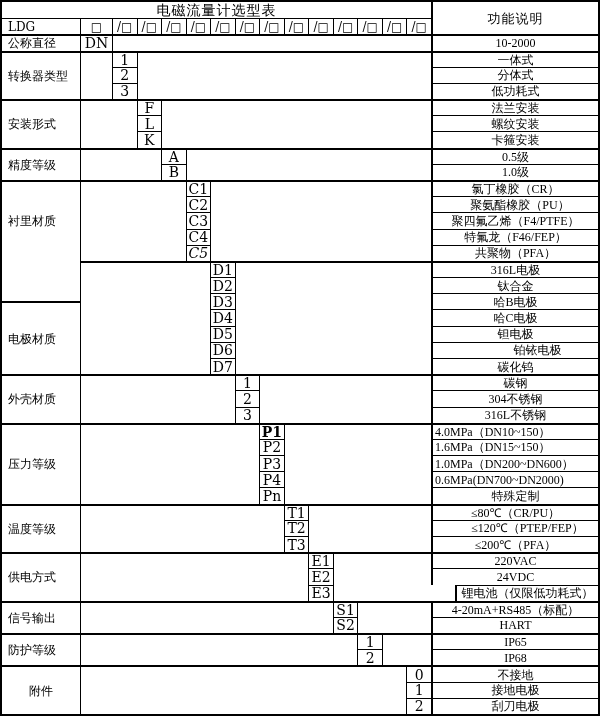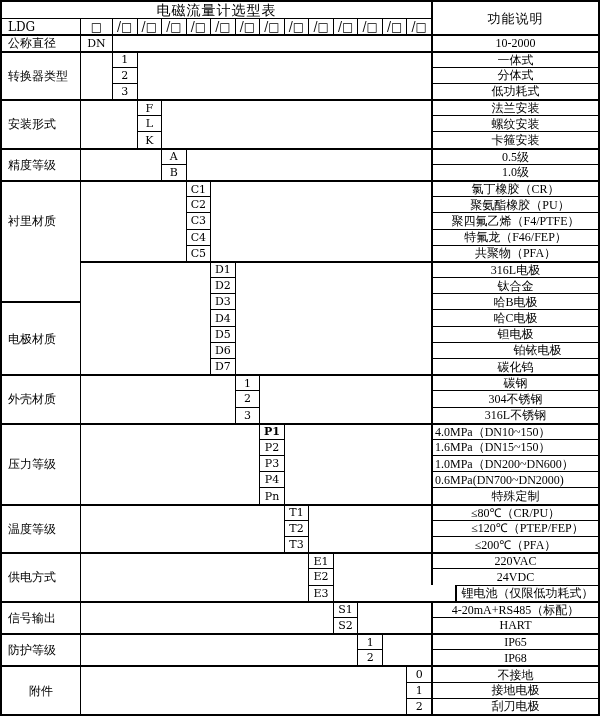--- a/index.html
+++ b/index.html
@@ -28,21 +28,21 @@
   }
   .noL { border-left: 0; }
   .noT { border-top: 0; }
   .gt  { border-top-width: 2px; }
   .fl  { border-left-width: 2px; }
   .title    { font-size: 14px; letter-spacing: 1px; }
   .funchead { font-size: 13px; letter-spacing: 1px; }
   .label    { justify-content: flex-start; padding-left: 6px; }
   .label.center { justify-content: center; padding-left: 0; }
   .box  { font-size: 12px; }
-  .code { font-size: 11px; }
+  .code { font-size: 14px; }
   .desc { font-size: 12px; font-family: Liberation Serif, serif; }
   .desc.left { justify-content: flex-start; padding-left: 2px; }
 </style>
 </head>
 <body>
 
 <div id="grid">
   <div class="cell title noL noT" style="grid-column:1/16;grid-row:1">电磁流量计选型表</div>
   <div class="cell funchead noT fl" style="grid-column:16;grid-row:1/3">功能说明</div>
   <div class="cell label noL" style="grid-column:1;grid-row:2">LDG</div>
@@ -93,21 +93,21 @@
     <div class="cell label noL gt" style="grid-area: 12 / 1 / 17;">衬里材质</div>
     <div class="cell gt" style="grid-area: 12 / 2 / 17 / 6;"></div>
     <div class="cell code gt" style="grid-area: 12 / 6;">C1</div>
     <div class="cell desc fl gt" style="grid-area: 12 / 16;">氯丁橡胶（CR）</div>
     <div class="cell code" style="grid-area: 13 / 6;">C2</div>
     <div class="cell desc fl" style="grid-area: 13 / 16; padding-left: 9px;">聚氨酯橡胶（PU）</div>
     <div class="cell code" style="grid-area: 14 / 6;">C3</div>
     <div class="cell desc fl" style="grid-area: 14 / 16;">聚四氟乙烯（F4/PTFE）</div>
     <div class="cell code" style="grid-area: 15 / 6;">C4</div>
     <div class="cell desc fl" style="grid-area: 15 / 16;">特氟龙（F46/FEP）</div>
-    <div class="cell code" style="grid-area: 16 / 6;">C5</div>
+    <div class="cell code" style="grid-area: 16 / 6; font-style: italic;">C5</div>
     <div class="cell desc fl" style="grid-area: 16 / 16;">共聚物（PFA）</div>
     <div class="cell gt" style="grid-area: 12 / 7 / 17 / 16;"></div>
     <div class="cell label noL gt" style="grid-area: 17 / 1 / 24; margin-top: 40px;">电极材质</div>
     <div class="cell gt" style="grid-area: 17 / 2 / 24 / 7;"></div>
     <div class="cell code gt" style="grid-area: 17 / 7;">D1</div>
     <div class="cell desc fl gt" style="grid-area: 17 / 16;">316L电极</div>
     <div class="cell code" style="grid-area: 18 / 7;">D2</div>
     <div class="cell desc fl" style="grid-area: 18 / 16;">钛合金</div>
     <div class="cell code" style="grid-area: 19 / 7;">D3</div>
     <div class="cell desc fl" style="grid-area: 19 / 16;">哈B电极</div>

